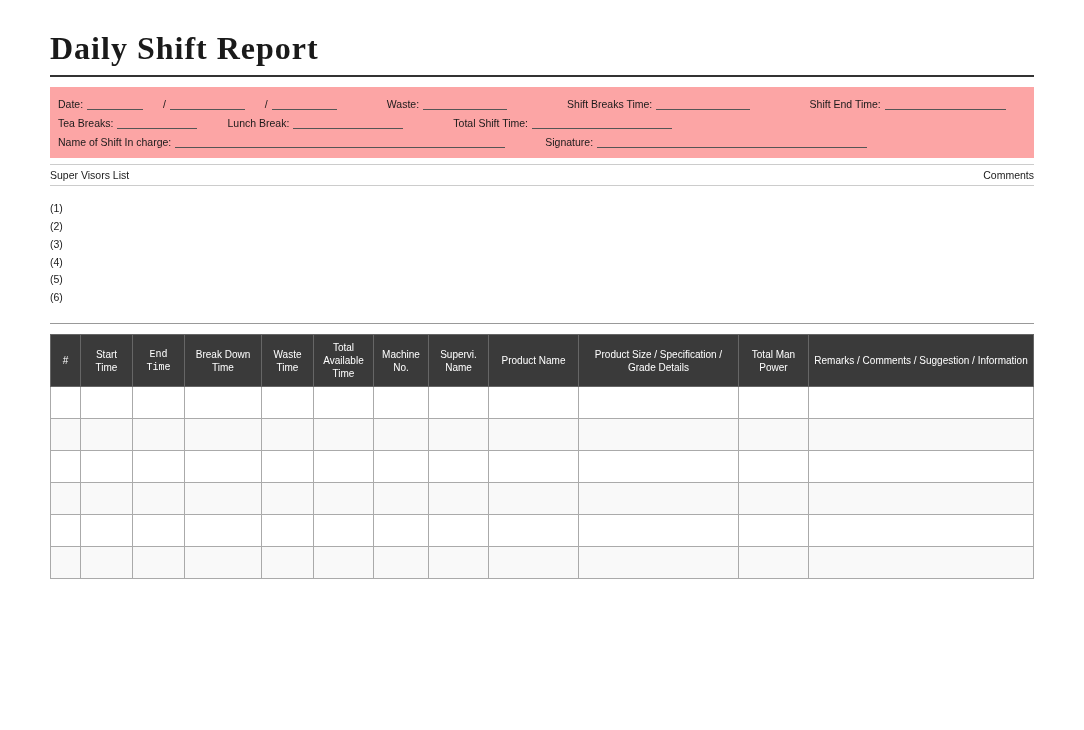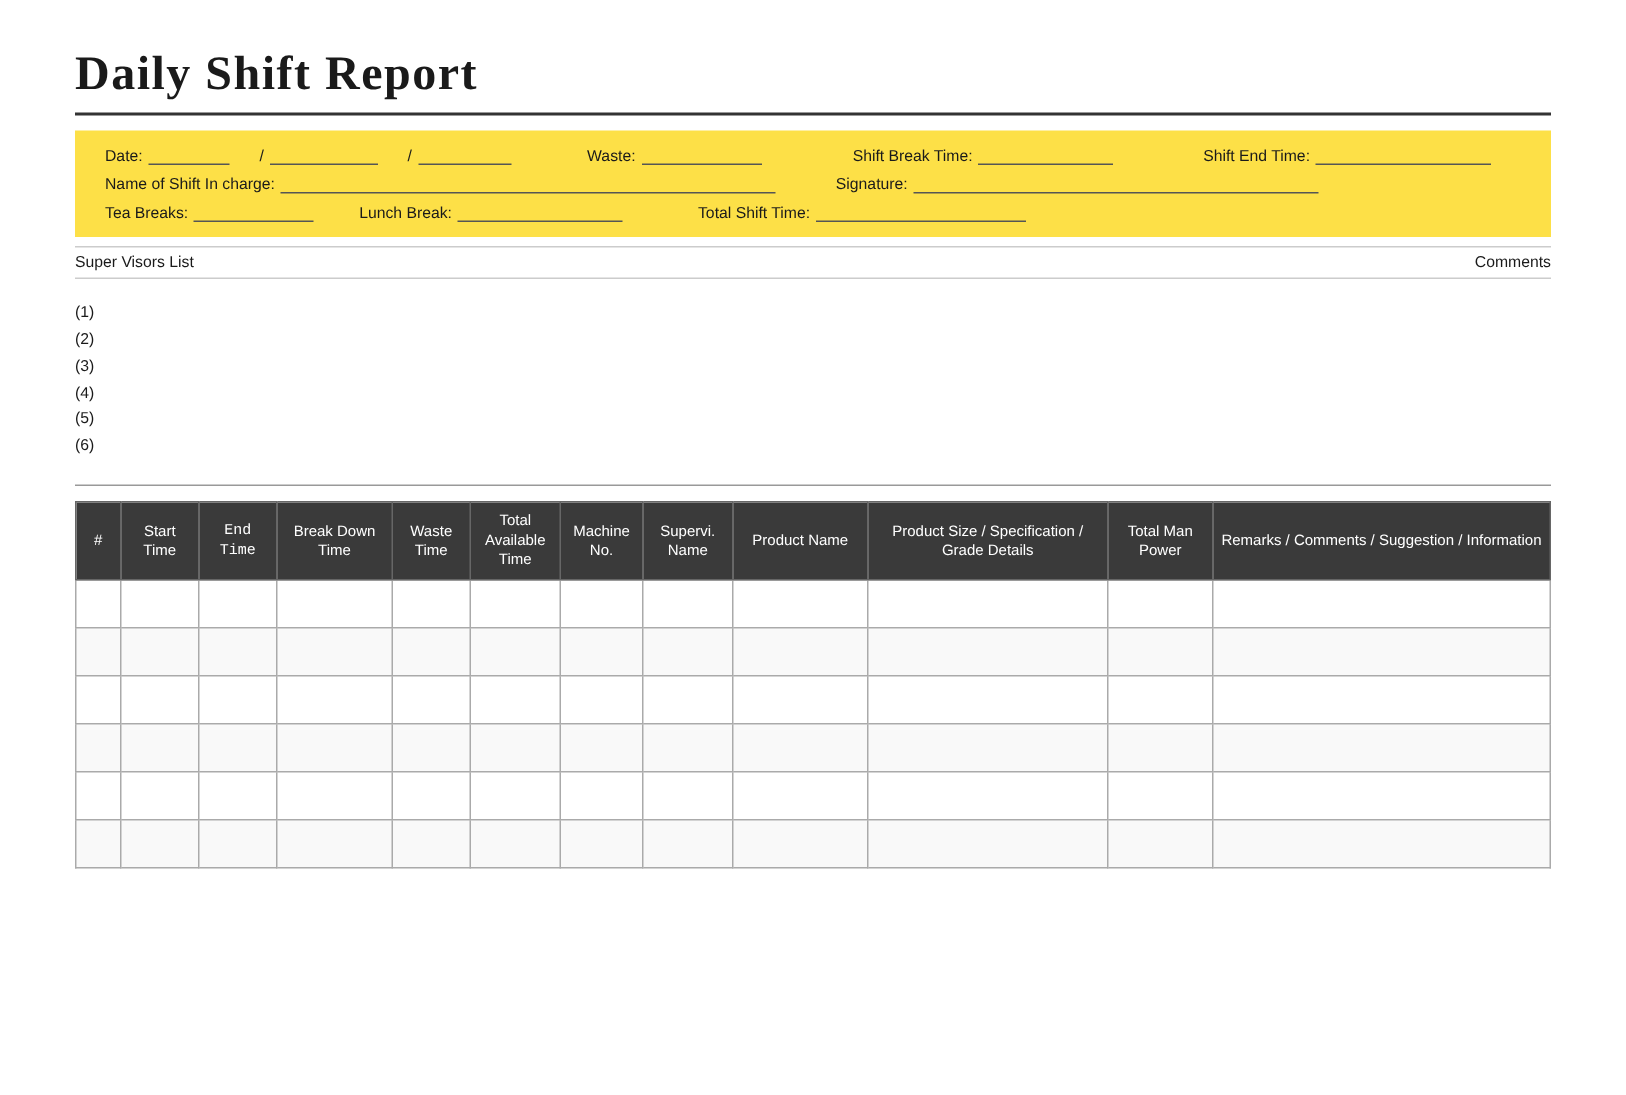--- a/index.html
+++ b/index.html
@@ -26,22 +26,22 @@
       letter-spacing: 1px;
     }
 
     .title-divider {
       border: none;
       border-top: 2px solid #333;
       margin-bottom: 10px;
     }
 
     .info-section {
-      background: #fde047;
-      padding: 10px 20px;
+      background: #fca5a5;
+      padding: 10px 8px;
       margin-bottom: 6px;
     }
 
     .info-row {
       display: flex;
       align-items: center;
       margin-bottom: 6px;
       flex-wrap: nowrap;
     }
 
@@ -140,44 +140,44 @@
     <span class="info-label">Date:</span>
     <span class="info-line" style="width:60px;">&nbsp;</span>
     <span class="info-label">/</span>
     <span class="info-line" style="width:80px;">&nbsp;</span>
     <span class="info-label">/</span>
     <span class="info-line" style="width:70px;">&nbsp;</span>
 
     <span class="info-label" style="margin-left:30px;">Waste:</span>
     <span class="info-line" style="width:90px;">&nbsp;</span>
 
-    <span class="info-label" style="margin-left:40px;">Shift Break Time:</span>
+    <span class="info-label" style="margin-left:40px;">Shift Breaks Time:</span>
     <span class="info-line" style="width:100px;">&nbsp;</span>
 
     <span class="info-label" style="margin-left:40px;text-align:right;">Shift End Time:</span>
     <span class="info-line" style="width:130px;">&nbsp;</span>
   </div>
 
   <div class="info-row">
+    <span class="info-label">Tea Breaks:</span>
+    <span class="info-line" style="width:80px;">&nbsp;</span>
+
+    <span class="info-label" style="margin-left:10px;">Lunch Break:</span>
+    <span class="info-line" style="width:110px;">&nbsp;</span>
+
+    <span class="info-label" style="margin-left:30px;">Total Shift Time:</span>
+    <span class="info-line" style="width:140px;">&nbsp;</span>
+  </div>
+
+  <div class="info-row">
     <span class="info-label">Name of Shift In charge:</span>
     <span class="info-line" style="width:330px;">&nbsp;</span>
 
     <span class="info-label" style="margin-left:20px;">Signature:</span>
     <span class="info-line" style="width:270px;">&nbsp;</span>
-  </div>
-
-  <div class="info-row">
-    <span class="info-label">Tea Breaks:</span>
-    <span class="info-line" style="width:80px;">&nbsp;</span>
-
-    <span class="info-label" style="margin-left:10px;">Lunch Break:</span>
-    <span class="info-line" style="width:110px;">&nbsp;</span>
-
-    <span class="info-label" style="margin-left:30px;">Total Shift Time:</span>
-    <span class="info-line" style="width:140px;">&nbsp;</span>
   </div>
 </div>
 
 <div class="supervisors-section">
   <span class="supervisors-list">Super Visors List</span>
   <span class="supervisors-signature">Comments</span>
 </div>
 
 <div class="supervisor-items">
   <div>(1)</div>

